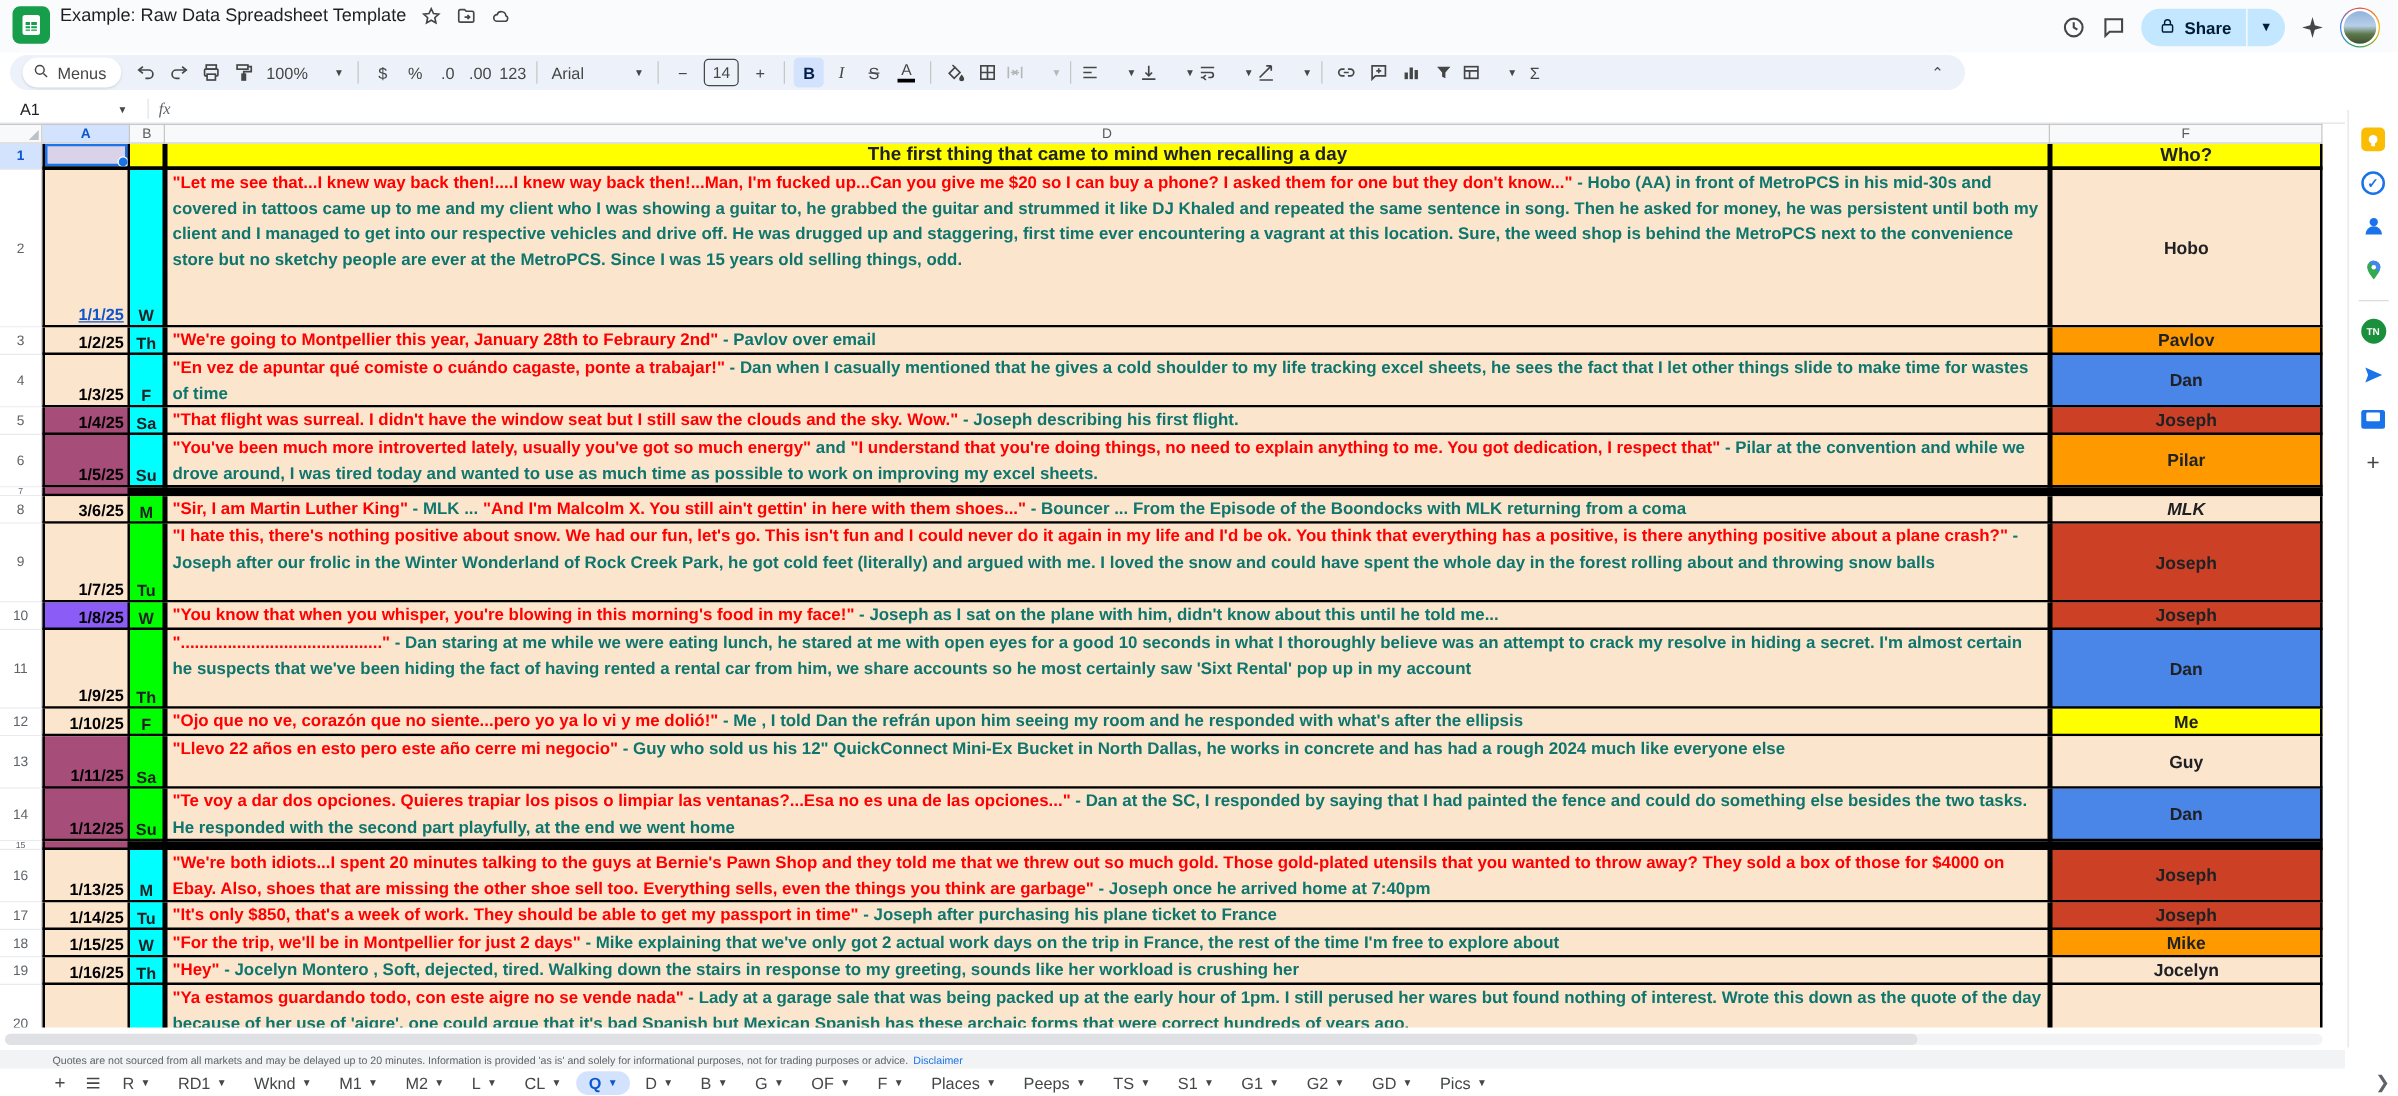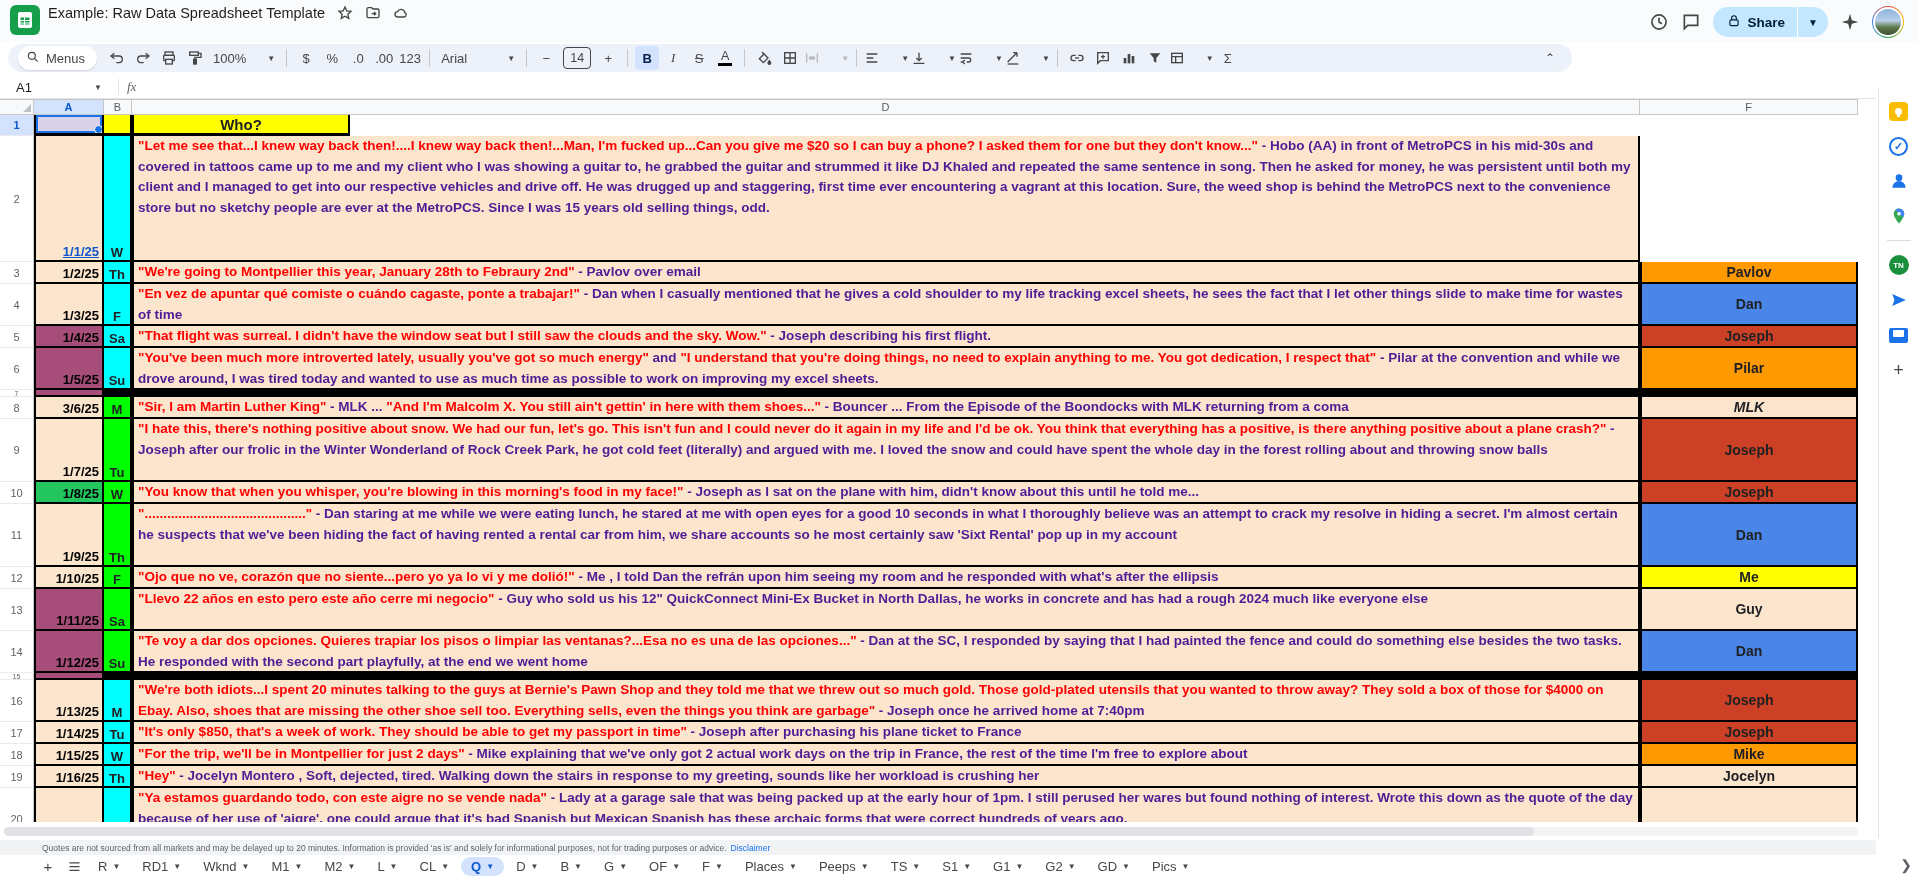--- a/index.html
+++ b/index.html
@@ -70,21 +70,21 @@
   .g-num.sel{background:#d3e3fd;color:#0b57d0;font-weight:bold;}
   .g-cell{box-sizing:border-box;border-right:2px solid #000;border-bottom:2px solid #000;overflow:hidden;}
   .g-a{flex:0 0 70px;border-left:2px solid #000;display:flex;align-items:flex-end;justify-content:flex-end;
        font-weight:bold;font-size:13px;padding:1px 3px;}
   .g-b{flex:0 0 28px;display:flex;align-items:flex-end;justify-content:center;font-weight:bold;font-size:13px;}
   .g-d{flex:0 0 1508px;border-left:2px solid #000;font-weight:bold;font-size:13.5px;line-height:20.5px;padding:0 4px;}
   .g-f{flex:0 0 218px;border-left:2px solid #000;display:flex;align-items:center;justify-content:center;
        font-weight:bold;font-size:14px;}
   .hdr{display:flex;align-items:center;justify-content:center;font-size:15px;font-weight:bold;}
   .seg-red{color:#ff0000;}
-  .seg-black{color:#4c1d95;}
+  .seg-black{color:#0f766e;}
   .date{color:#000;margin-top:23px;}
   .dlink{color:#1155cc;text-decoration:underline;}
   #a1cell{position:relative;background:#d9d2e9;box-shadow:inset 0 0 0 2px #1a73e8;}
   #fill-handle{position:absolute;right:-1px;bottom:-1px;width:7px;height:7px;background:#1a73e8;border:1px solid #fff;
                border-radius:50%;}
   
   #hscroll{position:absolute;left:4px;top:827px;width:1854px;height:9px;background:#f1f3f4;border-radius:5px;}
   #hscroll-thumb{position:absolute;left:0;top:0;height:9px;width:1530px;background:#dfe1e5;border-radius:5px;}
   #disclaimer{position:absolute;left:0;top:840px;width:1876px;height:15px;background:#f1f3f4;display:flex;
               align-items:center;padding-left:42px;box-sizing:border-box;font-size:8.5px;color:#5f6368;gap:4px;}
@@ -348,30 +348,32 @@
     <div class="ch" style="width:218px">F</div>
   </div>
 
   <div id="grid">
     <div class="g-row" style="height:21px">
       <div class="g-num sel">1</div>
       <div class="g-cell g-a" id="a1cell" style="border-bottom-width:3px">
           <span id="fill-handle"></span>
         </div>
       <div class="g-cell g-b" style="background:#ffff00;border-bottom-width:3px"></div>
+      <div class="g-cell g-d hdr" style="background:#ffff00;border-bottom-width:3px">The first thing that came to mind when recalling a day</div>
       <div class="g-cell g-f hdr" style="background:#ffff00;border-bottom-width:3px">Who?</div>
     </div>
     <div id="grid-rows">
         <div class="g-row" style="height: 126px;">
           <div class="g-num" style="font-size: 11px;">2</div>
           <div class="g-cell g-a" style="background: rgb(252, 229, 205);">
             <span class="date dlink">1/1/25</span>
           </div>
           <div class="g-cell g-b" style="background: rgb(0, 255, 255);">W</div>
           <div class="g-cell g-d" style="background: rgb(252, 229, 205);"><span class="seg-red">"Let me see that...I knew way back then!....I knew way back then!...Man, I'm fucked up...Can you give me $20 so I can buy a phone? I asked them for one but they don't know..."</span><span class="seg-black"> - Hobo (AA) in front of MetroPCS in his mid-30s and covered in tattoos came up to me and my client who I was showing a guitar to, he grabbed the guitar and strummed it like DJ Khaled and repeated the same sentence in song. Then he asked for money, he was persistent until both my client and I managed to get into our respective vehicles and drive off. He was drugged up and staggering, first time ever encountering a vagrant at this location. Sure, the weed shop is behind the MetroPCS next to the convenience store but no sketchy people are ever at the MetroPCS. Since I was 15 years old selling things, odd.</span></div>
+          <div class="g-cell g-f" style="background: rgb(252, 229, 205);">Hobo</div>
         </div>
         <div class="g-row" style="height: 22px;">
           <div class="g-num" style="font-size: 11px;">3</div>
           <div class="g-cell g-a" style="background: rgb(252, 229, 205);">
             <span class="date">1/2/25</span>
           </div>
           <div class="g-cell g-b" style="background: rgb(0, 255, 255);">Th</div>
           <div class="g-cell g-d" style="background: rgb(252, 229, 205);"><span class="seg-red">"We're going to Montpellier this year, January 28th to Febraury 2nd"</span><span class="seg-black"> - Pavlov over email</span></div>
           <div class="g-cell g-f" style="background: rgb(255, 153, 0);">Pavlov</div>
         </div>
@@ -422,21 +424,21 @@
           <div class="g-num" style="font-size: 11px;">9</div>
           <div class="g-cell g-a" style="background: rgb(252, 229, 205);">
             <span class="date">1/7/25</span>
           </div>
           <div class="g-cell g-b" style="background: rgb(0, 255, 0);">Tu</div>
           <div class="g-cell g-d" style="background: rgb(252, 229, 205);"><span class="seg-red">"I hate this, there's nothing positive about snow. We had our fun, let's go. This isn't fun and I could never do it again in my life and I'd be ok. You think that everything has a positive, is there anything positive about a plane crash?"</span><span class="seg-black"> - Joseph after our frolic in the Winter Wonderland of Rock Creek Park, he got cold feet (literally) and argued with me. I loved the snow and could have spent the whole day in the forest rolling about and throwing snow balls</span></div>
           <div class="g-cell g-f" style="background: rgb(204, 65, 37);">Joseph</div>
         </div>
         <div class="g-row" style="height: 22px;">
           <div class="g-num" style="font-size: 11px;">10</div>
-          <div class="g-cell g-a" style="background: #22c55e;">
+          <div class="g-cell g-a" style="background: #8b5cf6;">
             <span class="date">1/8/25</span>
           </div>
           <div class="g-cell g-b" style="background: rgb(0, 255, 0);">W</div>
           <div class="g-cell g-d" style="background: rgb(252, 229, 205);"><span class="seg-red">"You know that when you whisper, you're blowing in this morning's food in my face!"</span><span class="seg-black"> - Joseph as I sat on the plane with him, didn't know about this until he told me...</span></div>
           <div class="g-cell g-f" style="background: rgb(204, 65, 37);">Joseph</div>
         </div>
         <div class="g-row" style="height: 63px;">
           <div class="g-num" style="font-size: 11px;">11</div>
           <div class="g-cell g-a" style="background: rgb(252, 229, 205);">
             <span class="date">1/9/25</span>

